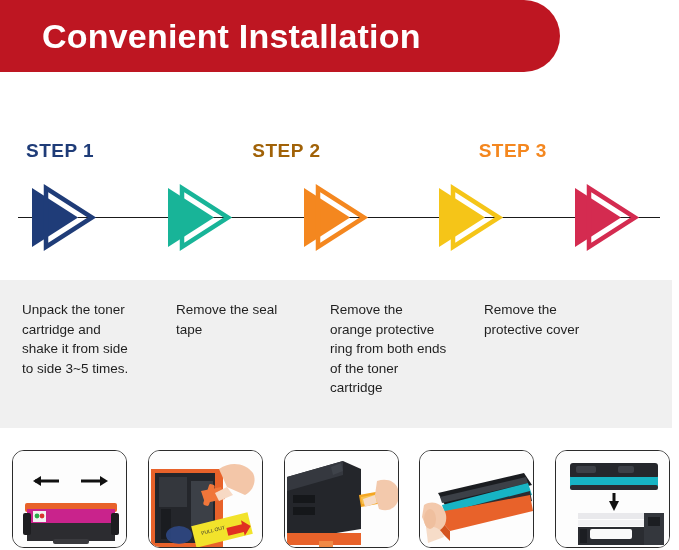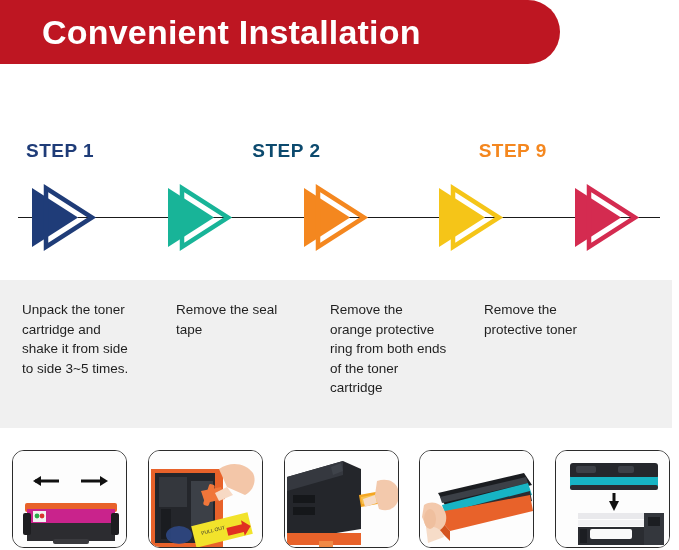--- a/index.html
+++ b/index.html
@@ -14,21 +14,21 @@
     overflow: hidden;
     font-family: "Liberation Sans", sans-serif;
   }
 
   
   .banner {
     position: absolute;
     left: 0;
     top: 0;
     width: 560px;
-    height: 64px;
+    height: 72px;
     background: #BE1622;
     border-top-right-radius: 40px;
     border-bottom-right-radius: 40px;
     display: flex;
     align-items: center;
   }
   .banner-title {
     color: #ffffff;
     font-size: 34px;
     font-weight: bold;
@@ -154,24 +154,24 @@
 
 <div class="banner" style="background: rgb(190, 22, 34);">
   <div class="banner-title" style="color: rgb(255, 255, 255);">Convenient Installation</div>
 </div>
 
 <div class="steps-row">
   <div class="step-col">
     <span class="step-label" style="color: rgb(31, 60, 120);">STEP 1</span>
   </div>
   <div class="step-col">
-    <span class="step-label" style="color: #0c4a6e;">STEP 2</span>
+    <span class="step-label" style="color: #a16207;">STEP 2</span>
   </div>
   <div class="step-col">
-    <span class="step-label" style="color: rgb(244, 135, 31);">STEP 9</span>
+    <span class="step-label" style="color: rgb(244, 135, 31);">STEP 3</span>
   </div>
 </div>
 
 <div class="arrow-band">
   <div class="timeline" style="background: rgb(26, 26, 26);"></div>
   <div class="arrows-flex">
     <div class="arrow-col">
       <svg class="arrow-svg" width="86" height="75" viewBox="0 0 86 75">
         <path d="M12 8 L12 67 L58 37.5 Z" fill="#FFFFFF"></path>
         <path d="M12 8 L12 67 L58 37.5 Z" class="arw1-fill" fill="#1F3C78"></path>
@@ -211,21 +211,21 @@
   <div class="desc-col">
     <div class="desc-text">Unpack the toner cartridge and shake it from side to side 3~5 times.</div>
   </div>
   <div class="desc-col">
     <div class="desc-text">Remove the seal tape</div>
   </div>
   <div class="desc-col">
     <div class="desc-text">Remove the orange protective ring from both ends of the toner cartridge</div>
   </div>
   <div class="desc-col">
-    <div class="desc-text">Remove the protective toner</div>
+    <div class="desc-text">Remove the protective cover</div>
   </div>
 </div>
 
 <div class="photo-strip">
 
   <div class="photo-cell">
     <div class="photo-box">
       <svg class="photo-svg" width="115" height="98" viewBox="0 0 115 98">
         <rect width="115" height="98" fill="#fdfdfd"></rect>
         <g>

